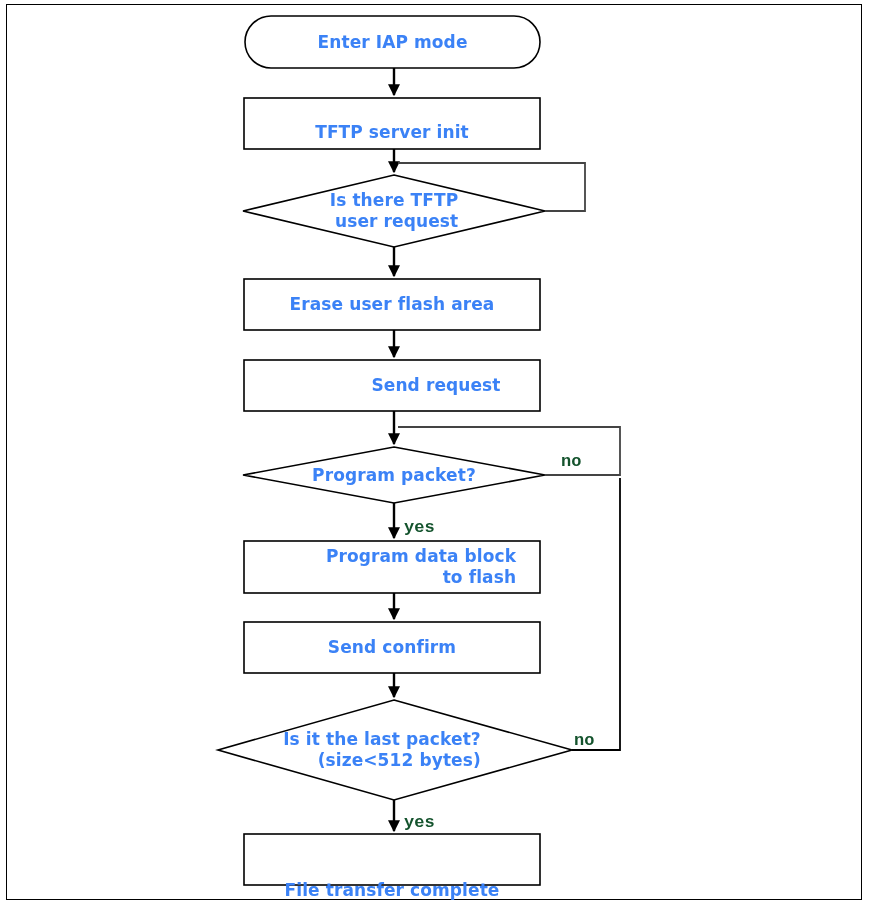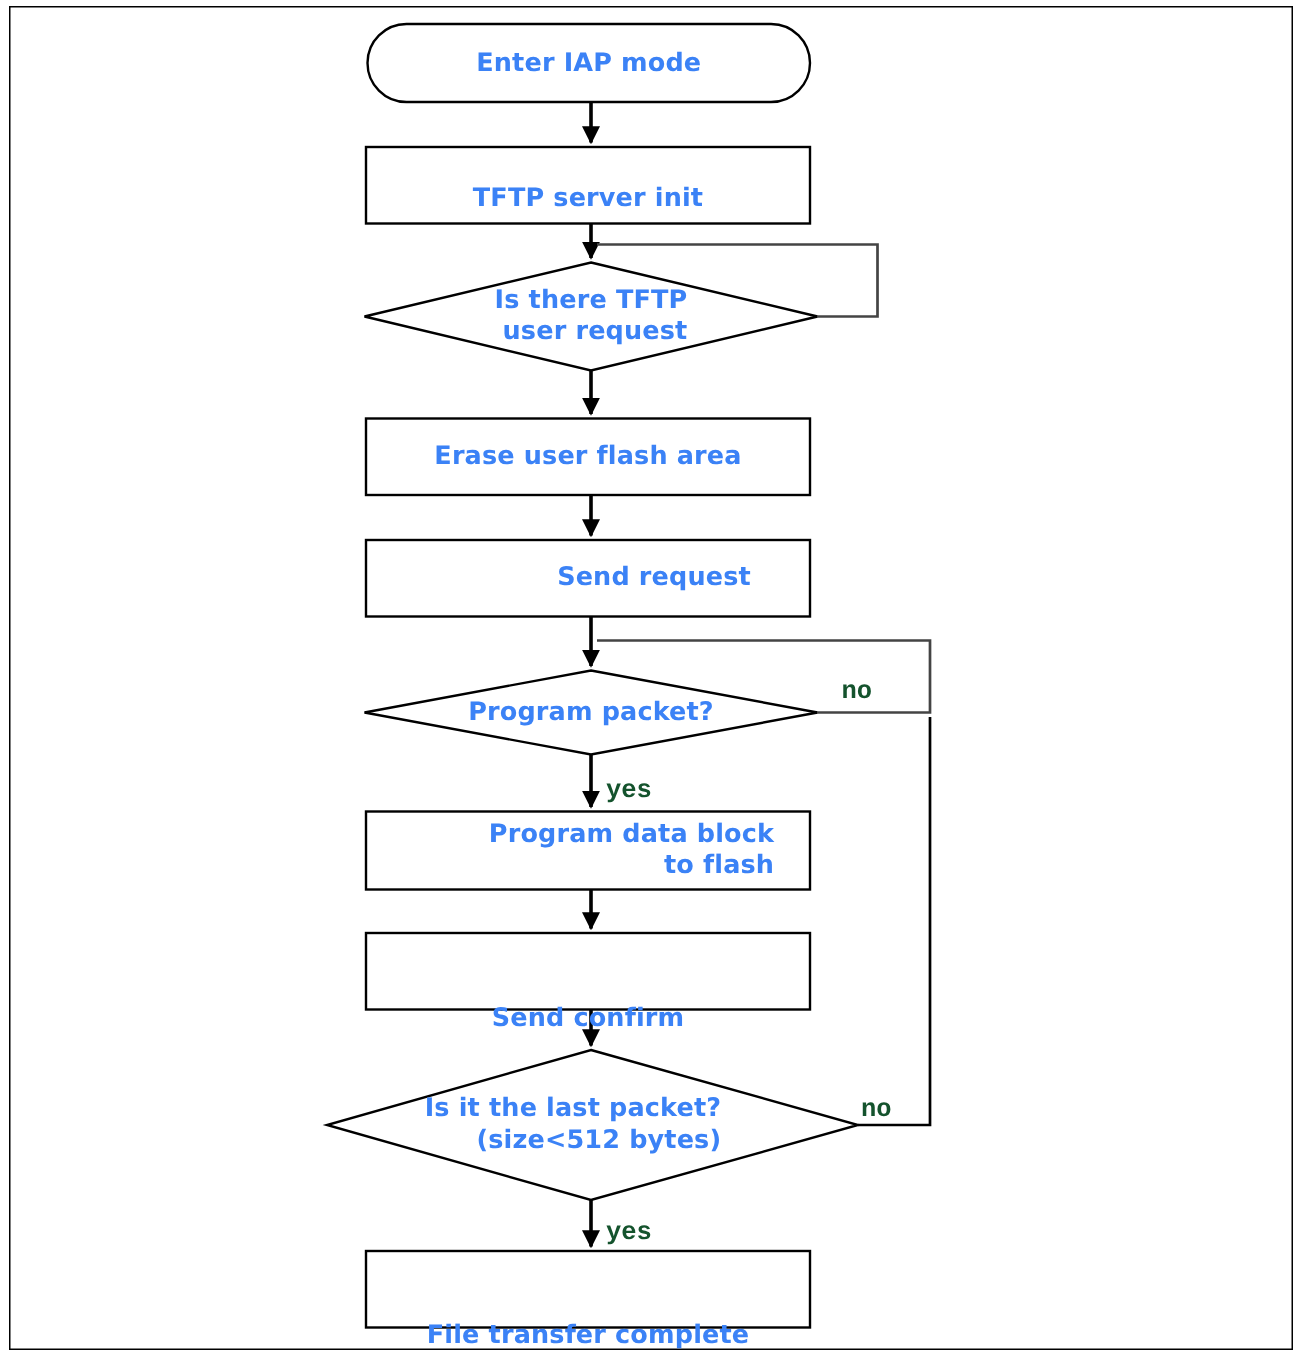--- a/index.html
+++ b/index.html
@@ -106,21 +106,21 @@
 
 <div class="node-label" style="left:244px;top:279px;width:296px;height:51px;border-radius:12px;">Erase user flash area</div>
 
 <div class="node-label" style="left:244px;top:360px;width:296px;height:51px;padding-left:44px;">Send request</div>
 
 <div class="node-label" style="left:253px;top:450px;width:282px;height:50px;">Program packet?</div>
 
 <div class="node-label" style="left:244px;top:541px;width:308px;height:52px;margin-left:23px;">Program data block
 to flash</div>
 
-<div class="node-label" style="left:244px;top:622px;width:296px;height:51px;margin-top:32px;">Send confirm</div>
+<div class="node-label" style="left:244px;top:622px;width:296px;height:51px;">Send confirm</div>
 
 <div class="node-label" style="left:216px;top:720px;width:332px;height:60px;">Is it the last packet?
 (size&lt;512 bytes)</div>
 
 <div class="node-label" style="left:244px;top:865px;width:296px;height:51px;">File transfer complete</div>
 
 <div class="edge-label" style="left:561px;top:452px;">no</div>
 
 <div class="edge-label" style="left:404px;top:518px;">yes</div>
 

